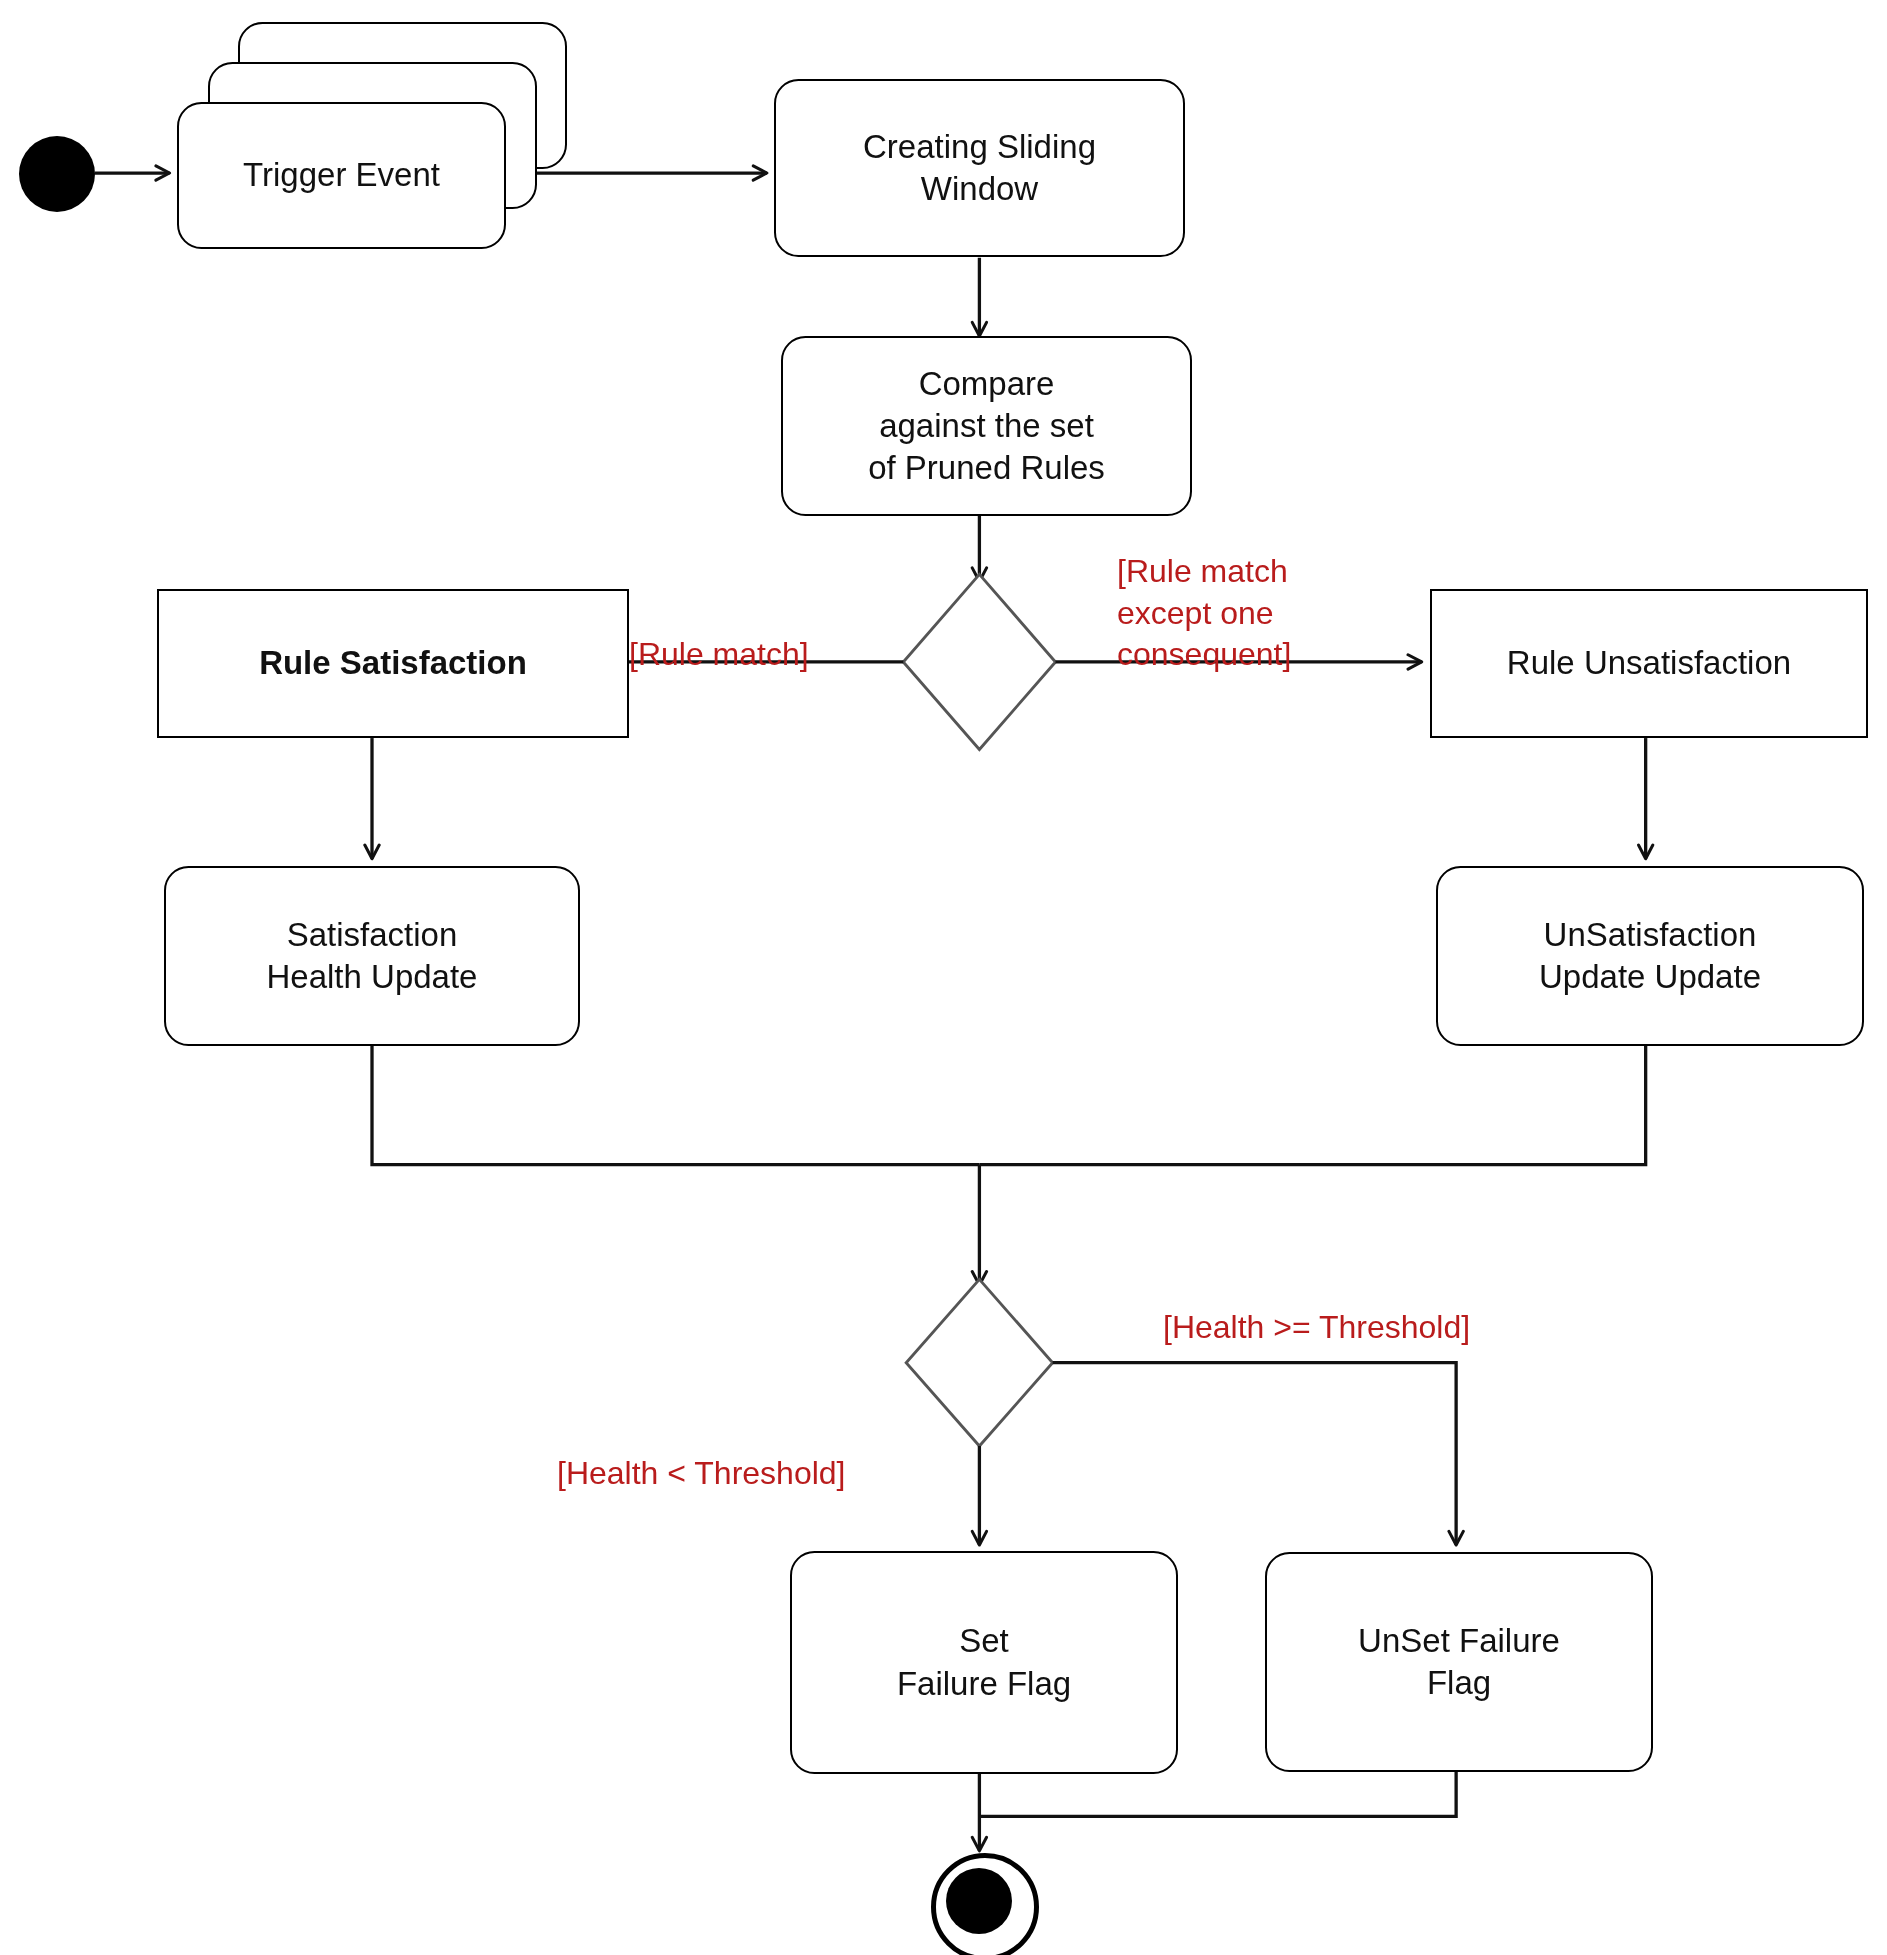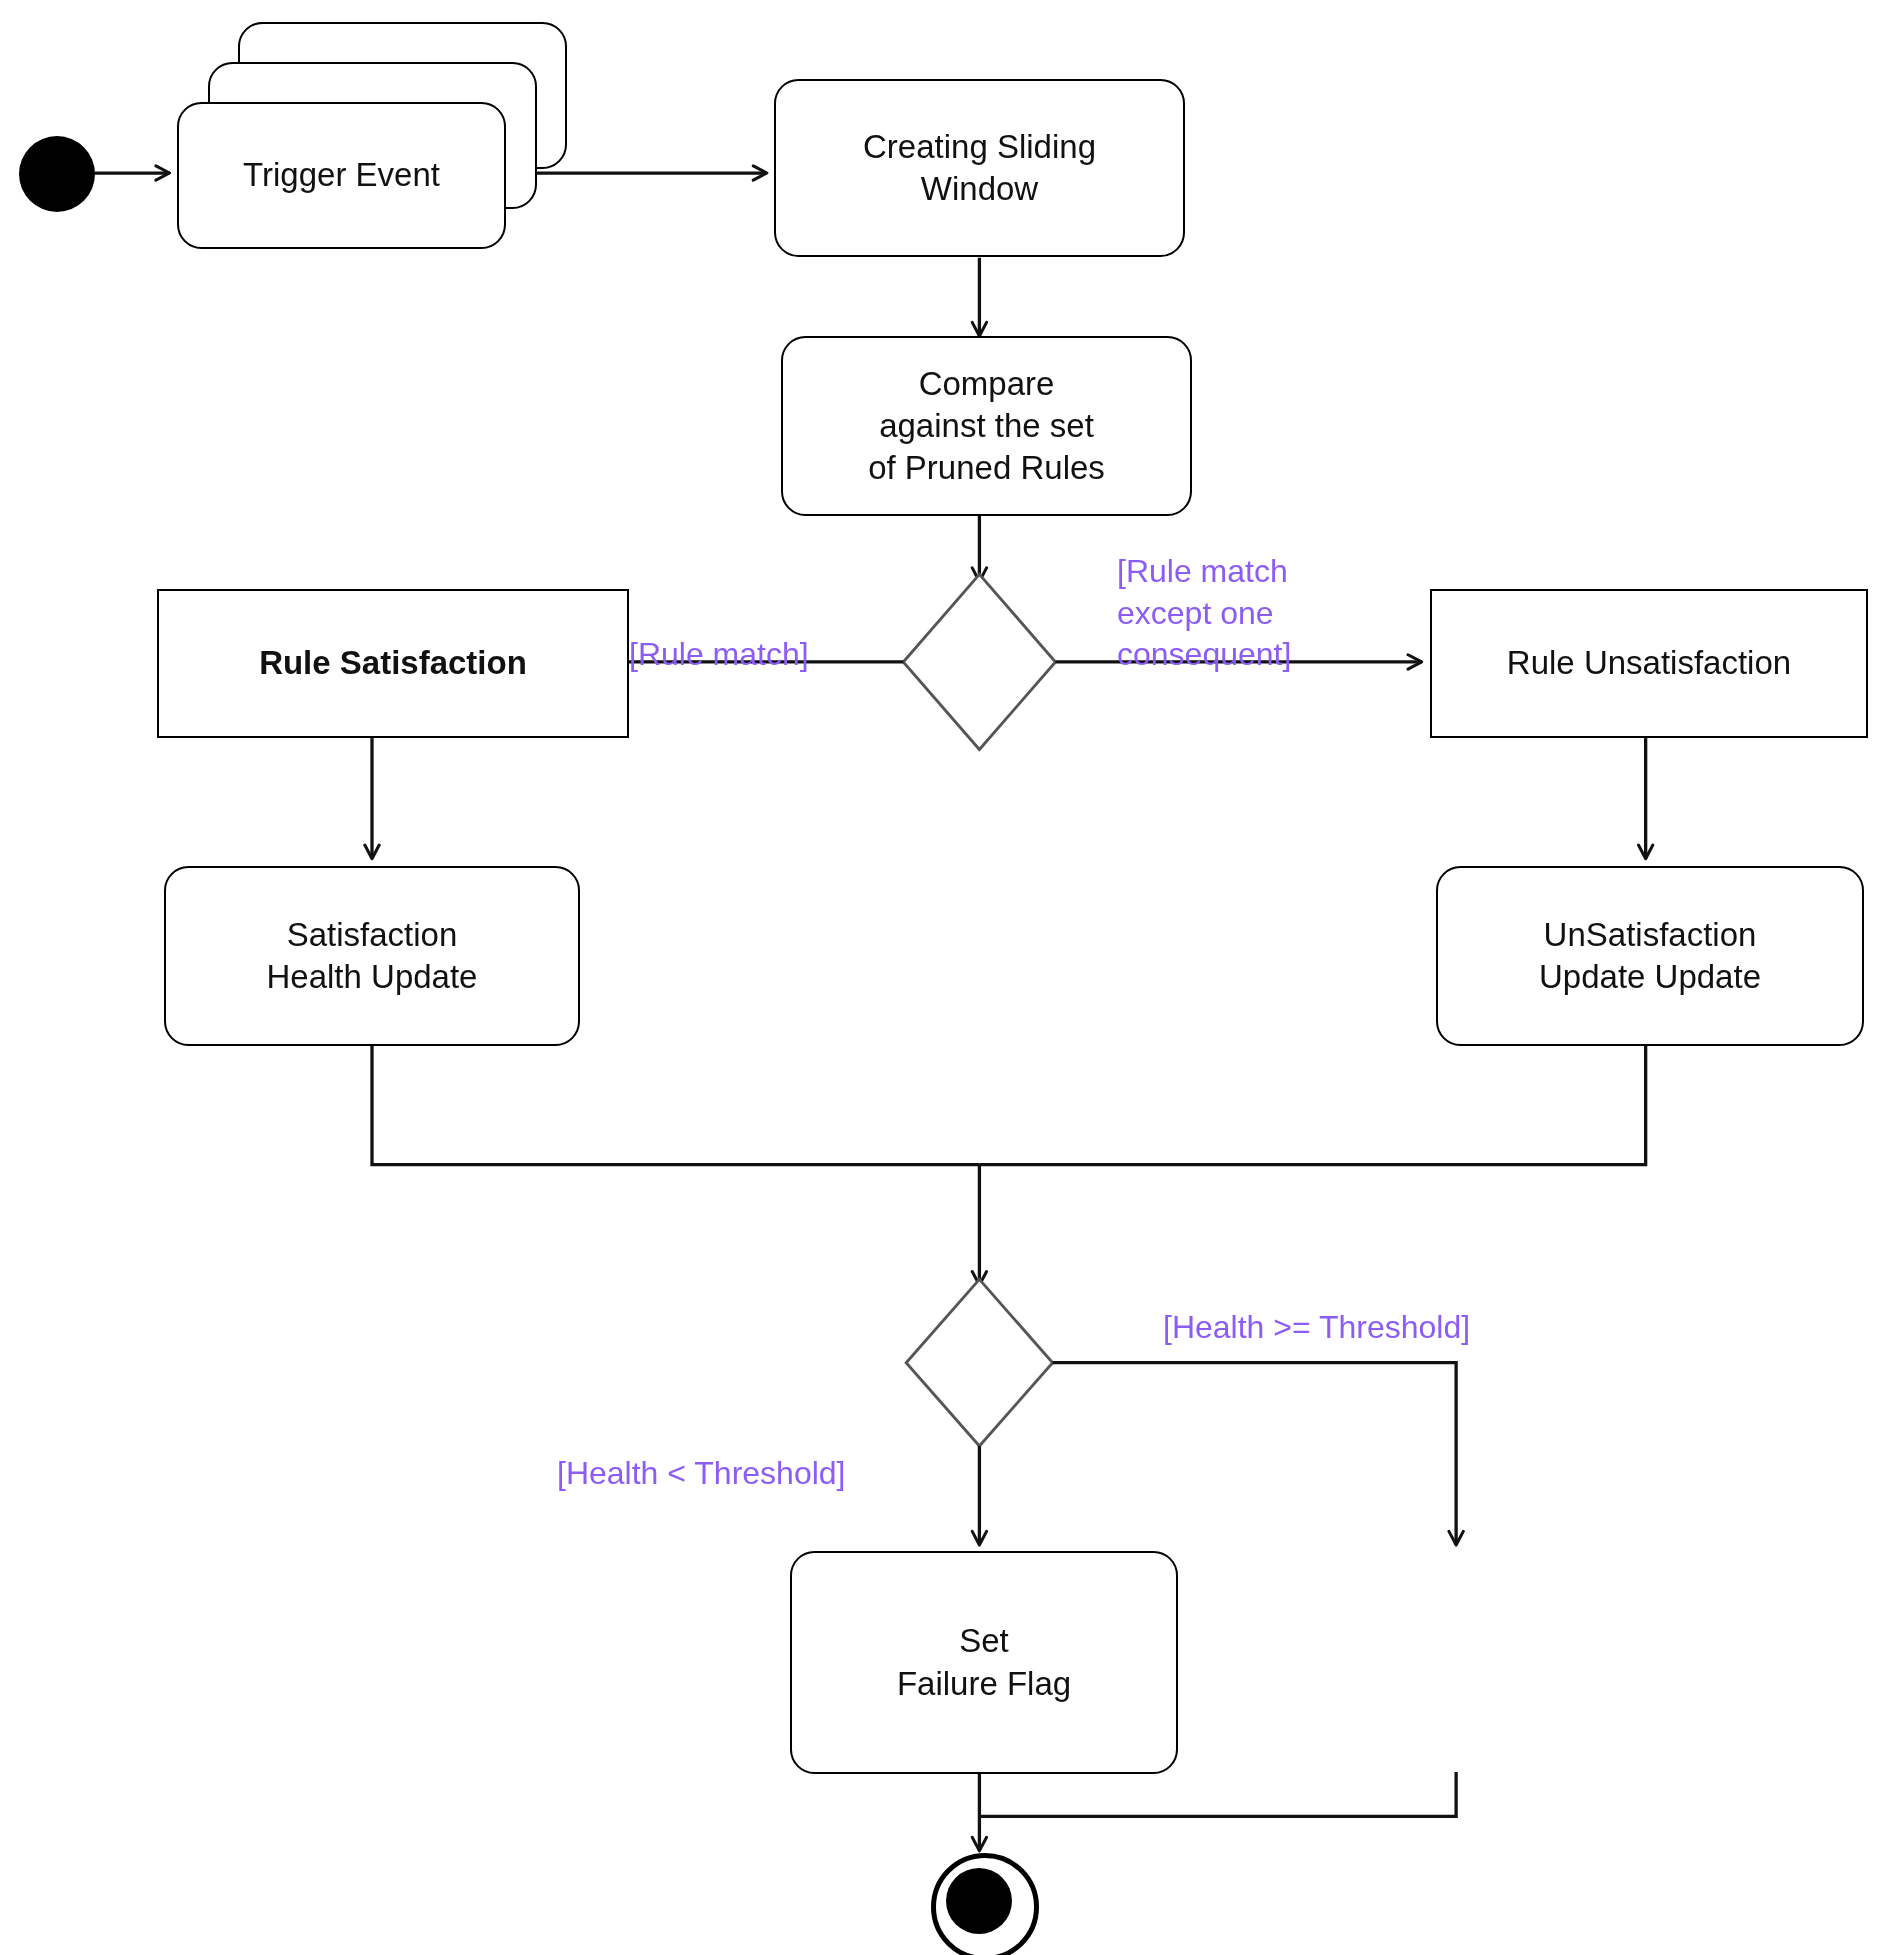--- a/index.html
+++ b/index.html
@@ -42,21 +42,21 @@
   .node.sharp   { border-radius: 0; }
   .stack-ghost {
     position: absolute;
     box-sizing: border-box;
     background: #ffffff;
     border: 2.9px solid #000000;
     border-radius: 24.4px;
   }
   .edge-label {
     position: absolute;
-    color: #8b5cf6;
+    color: #b91c1c;
     font-size: 32px;
     line-height: 1.30;
     white-space: pre-line;
     background: transparent;
   }
   .terminal {
     position: absolute;
     border-radius: 50%;
   }
   .terminal.initial {
@@ -142,20 +142,22 @@
 
   <div class="node rounded" style="left:164px; top:866px; width:416px; height:180px;">Satisfaction
 Health Update</div>
 
   <div class="node rounded" style="left:1436px; top:866px; width:428px; height:180px;">UnSatisfaction
 Update Update</div>
 
   <div class="node rounded" style="left:790px; top:1551px; width:388px; height:223px;">Set
 Failure Flag</div>
 
+  <div class="node rounded" style="left:1265px; top:1552px; width:388px; height:220px;">UnSet Failure
+Flag</div>
 
   <div class="edge-label" style="left:629px; top:590px; width:244px; text-align:left;margin-top:44px;">[Rule match]</div>
 
   <div class="edge-label" style="left:1117px; top:551px; width:287px; text-align:left;">[Rule match
 except one
 consequent]</div>
 
   <div class="edge-label" style="left:1163px; top:1307px; width:445px; text-align:left;">[Health &gt;= Threshold]</div>
 
   <div class="edge-label" style="left:557px; top:1453px; width:416px; text-align:left;">[Health &lt; Threshold]</div>

